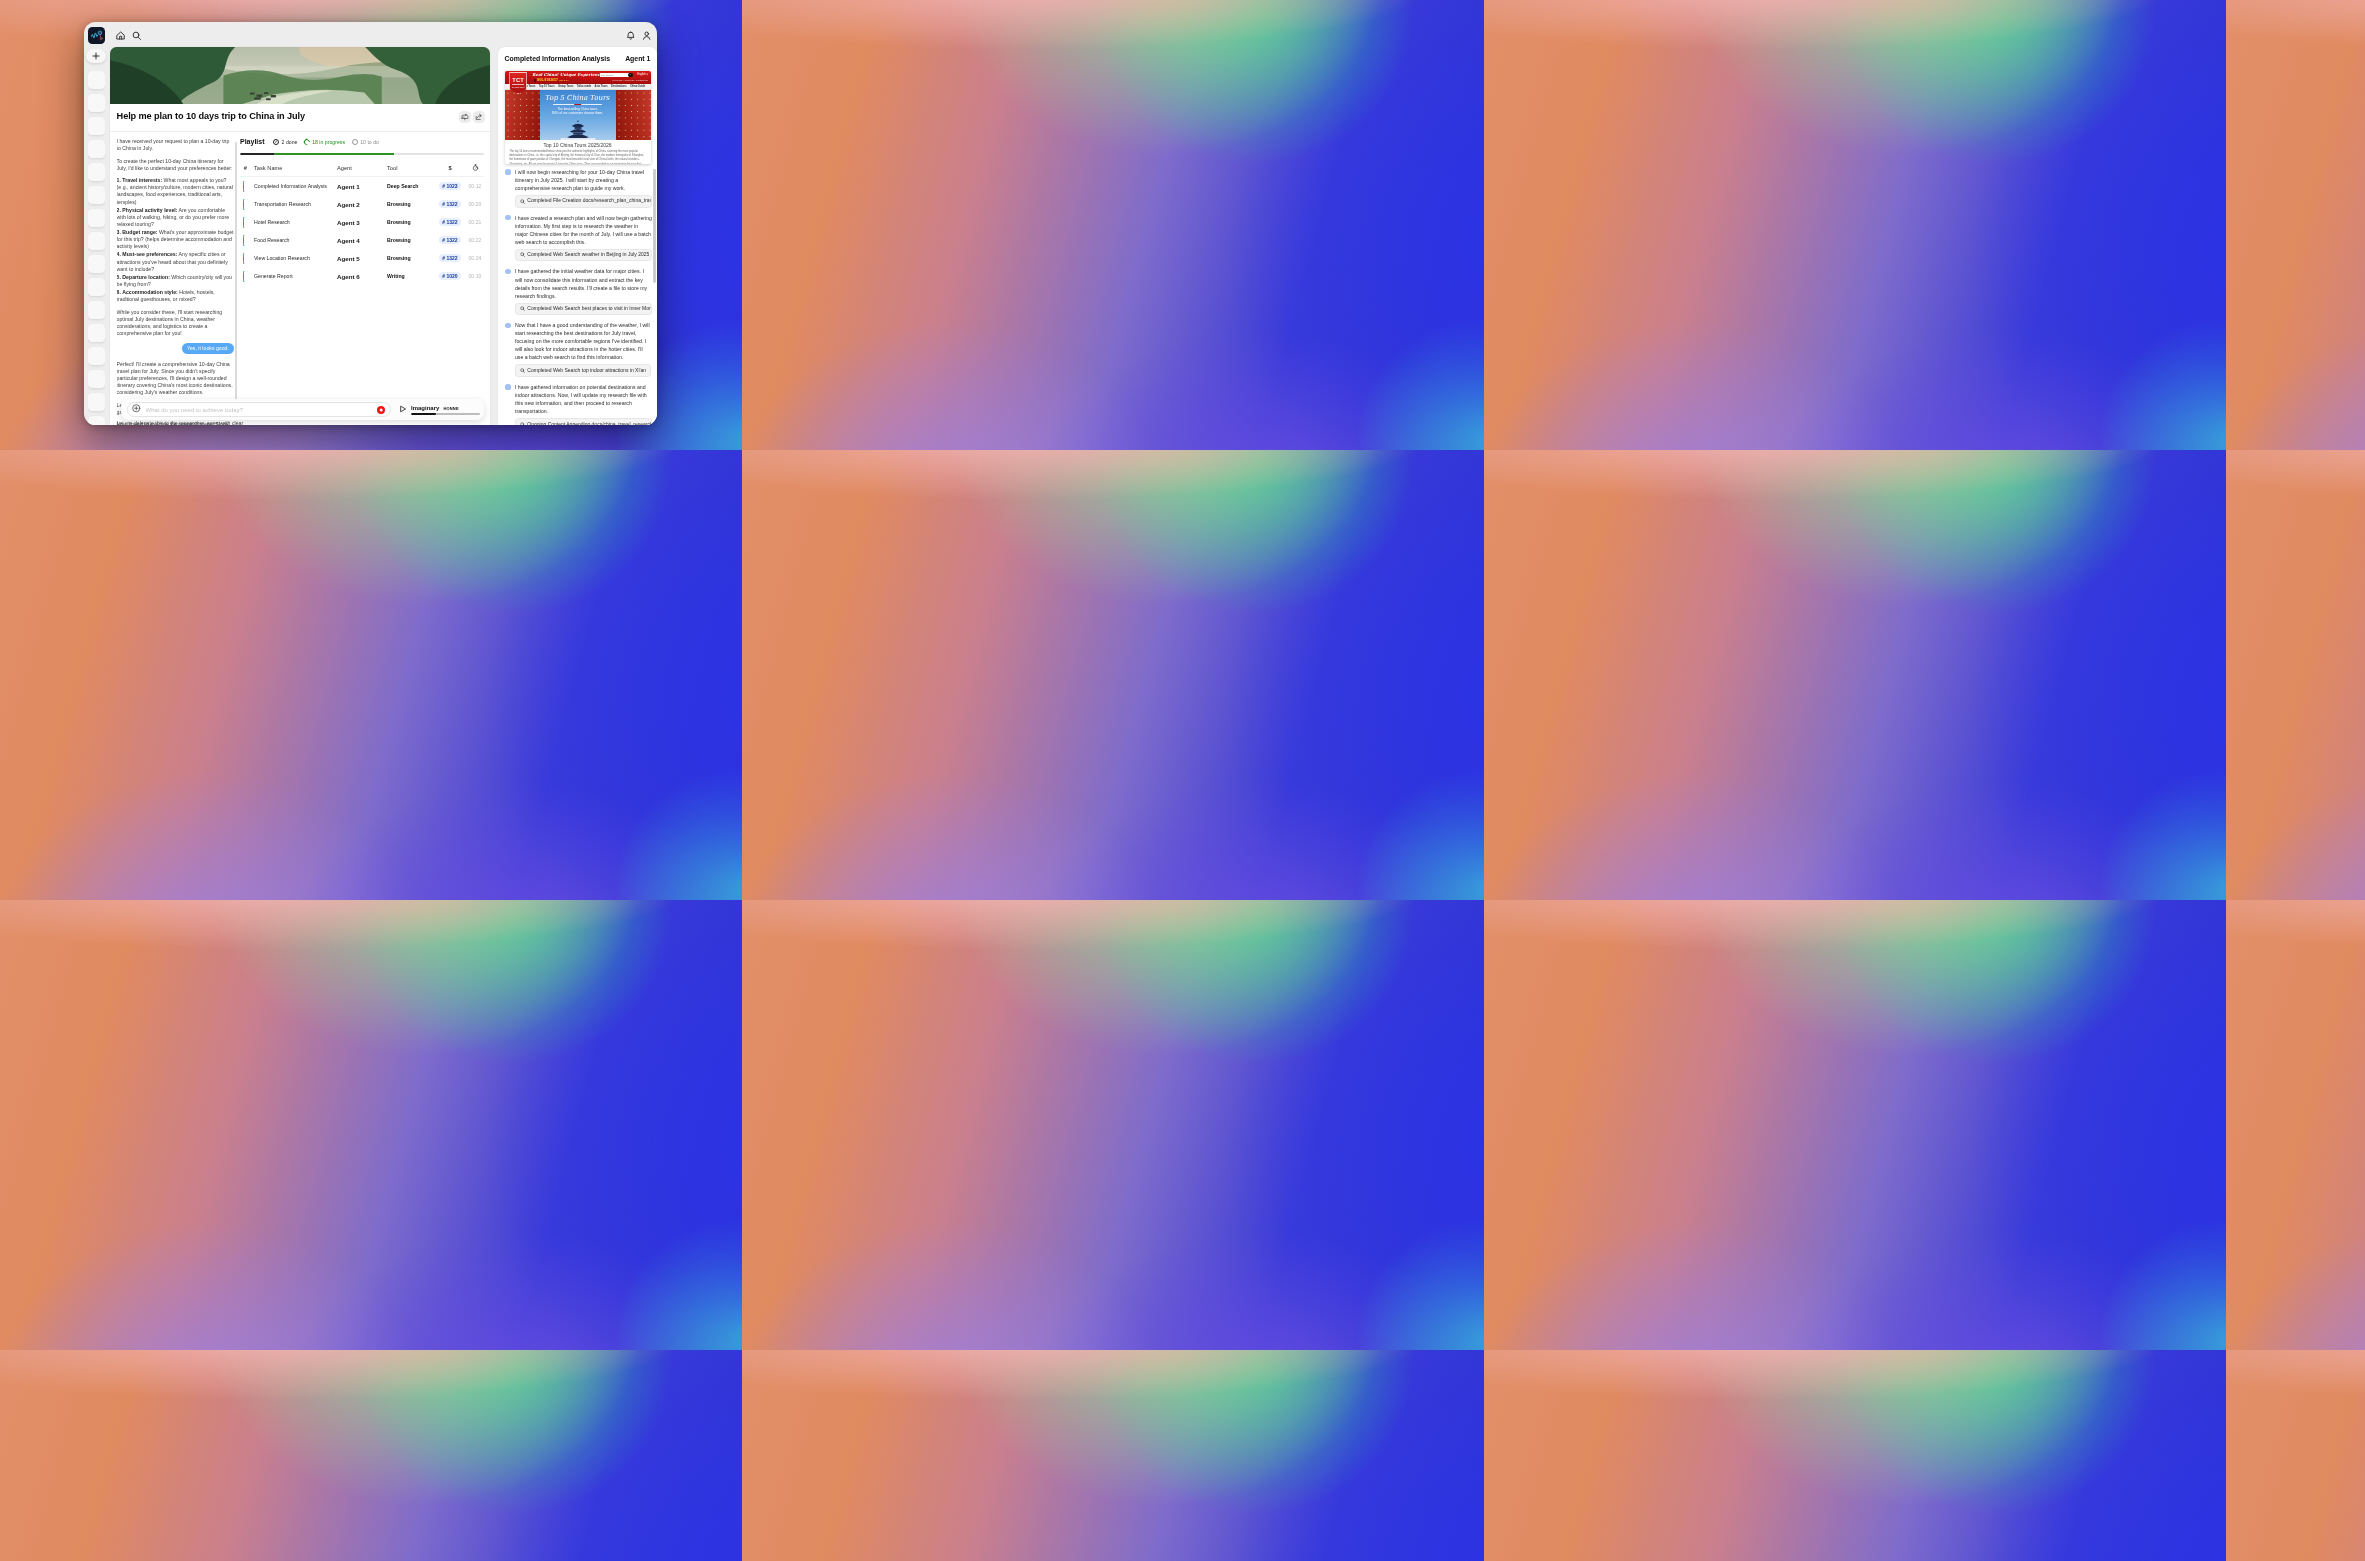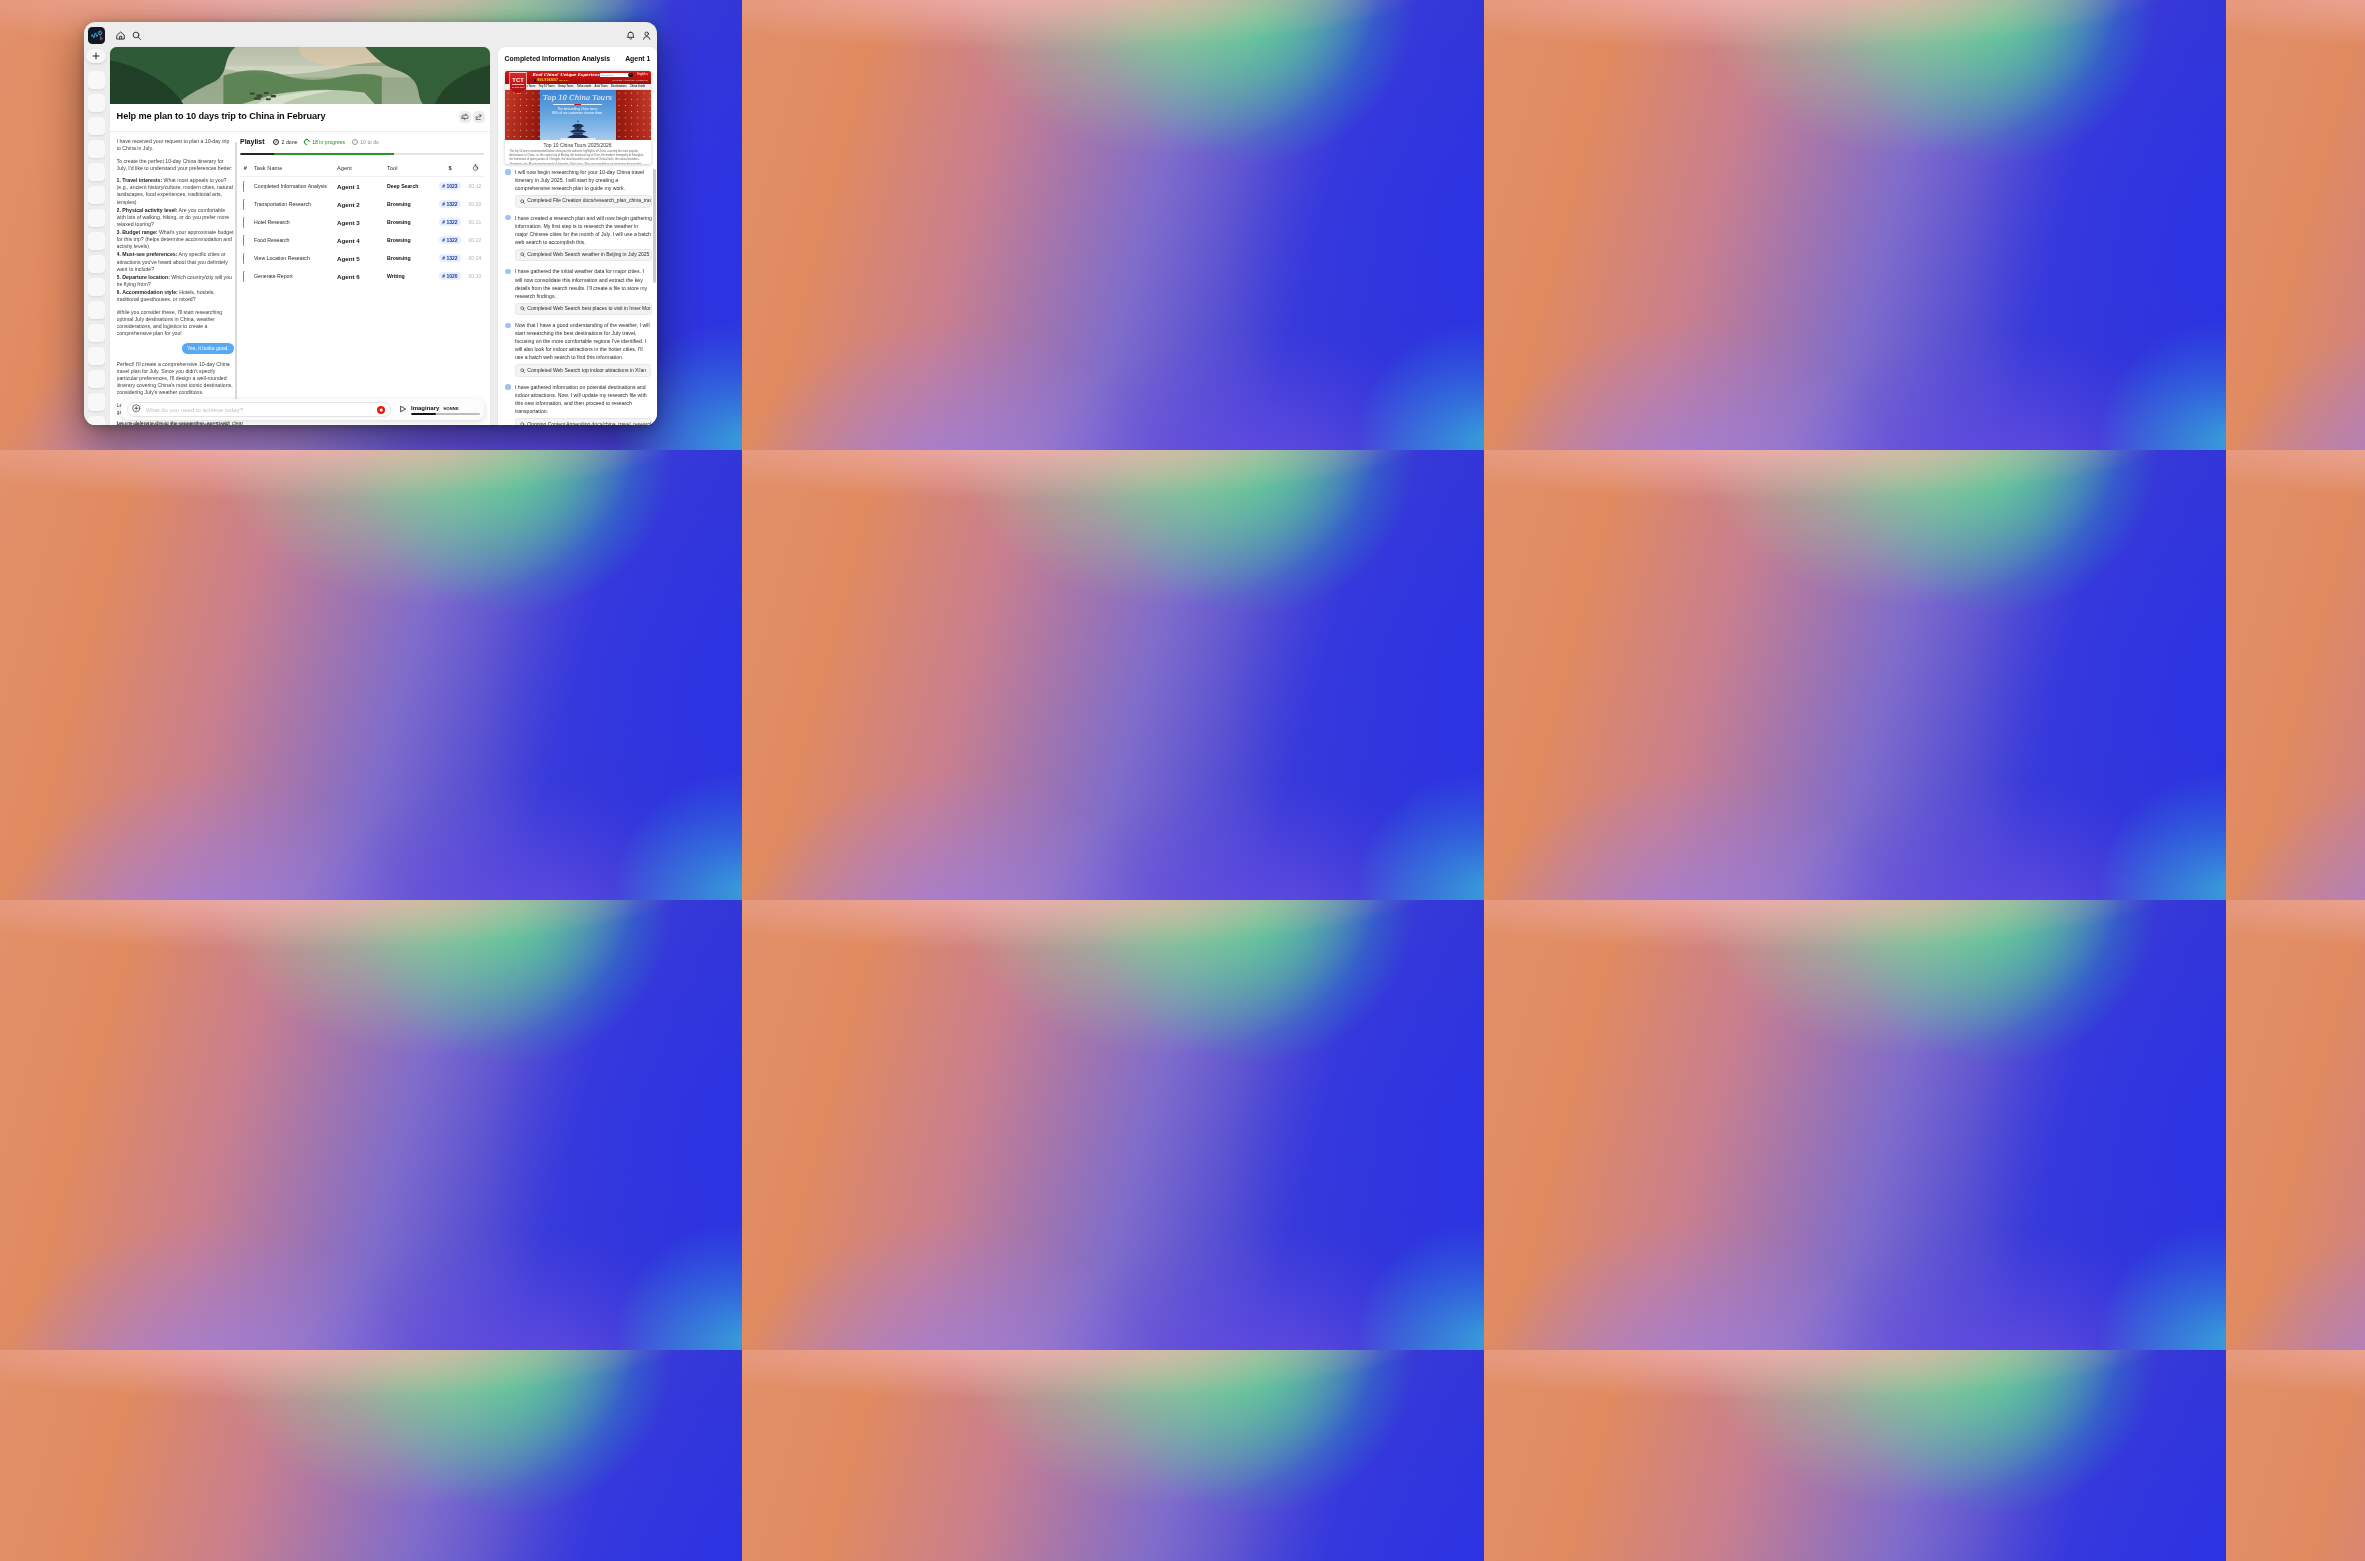--- a/index.html
+++ b/index.html
@@ -262,21 +262,21 @@
           <rect x="296" y="96" width="10" height="4"></rect>
             <rect x="310" y="100" width="12" height="5"></rect>
           <rect x="326" y="95" width="9" height="4"></rect>
             <rect x="340" y="101" width="11" height="5"></rect>
           <rect x="305" y="106" width="14" height="5"></rect>
             <rect x="330" y="108" width="10" height="4"></rect>
         </g>
       </svg>
     </div>
 
-    <div class="page-title">Help me plan to 10 days trip to China in February</div>
+    <div class="page-title">Help me plan to 10 days trip to China in July</div>
     <div class="act-btn" style="left:349px">
       <svg viewBox="0 0 16 16" fill="none" stroke="currentColor" stroke-width="1.3" stroke-linejoin="round" stroke-linecap="round">
         <path d="M2,11.5 V7.5 a3,3 0 0 1 3,-3 h4.5"></path>
           <path d="M11.5,4.5 a3,3 0 0 1 3,3 V11.5 H2"></path>
         <path d="M3.8,8.6 h2.6"></path>
           <path d="M9.5,4.5 V2.8 h2.2"></path>
           <path d="M8,11.5 V14.5"></path>
       </svg>
     </div>
     <div class="act-btn" style="left:363px">
@@ -419,21 +419,21 @@
         <span>Top 10 Tours</span>
           <span>Group Tours</span>
         <span>Tailor-made</span>
           <span>Asia Tours</span>
         <span>Destinations</span>
           <span>China Guide</span>
       </div>
       <div class="site-hero">
         <div class="door"></div>
         <div class="hero-mid">
-          <div class="hero-script">Top 10 China Tours</div>
+          <div class="hero-script">Top 5 China Tours</div>
           <div class="hero-div">
               <span></span>
             </div>
           <div class="hero-sub">The best-selling China tours,</div>
           <div class="hero-sub">80% of our customers choose them.</div>
           <svg class="temple" width="37" height="20" viewBox="0 0 80 46">
             <circle cx="40" cy="3" r="1.6" fill="#16233f"></circle>
             <path d="M26,14 Q40,3.5 54,14 L50,16 L30,16 Z" fill="#1b2a4d"></path>
             <rect x="32" y="16" width="16" height="4.5" fill="#25365e"></rect>
             <path d="M21,27 Q40,14.5 59,27 L53.5,29 L26.5,29 Z" fill="#1b2a4d"></path>

